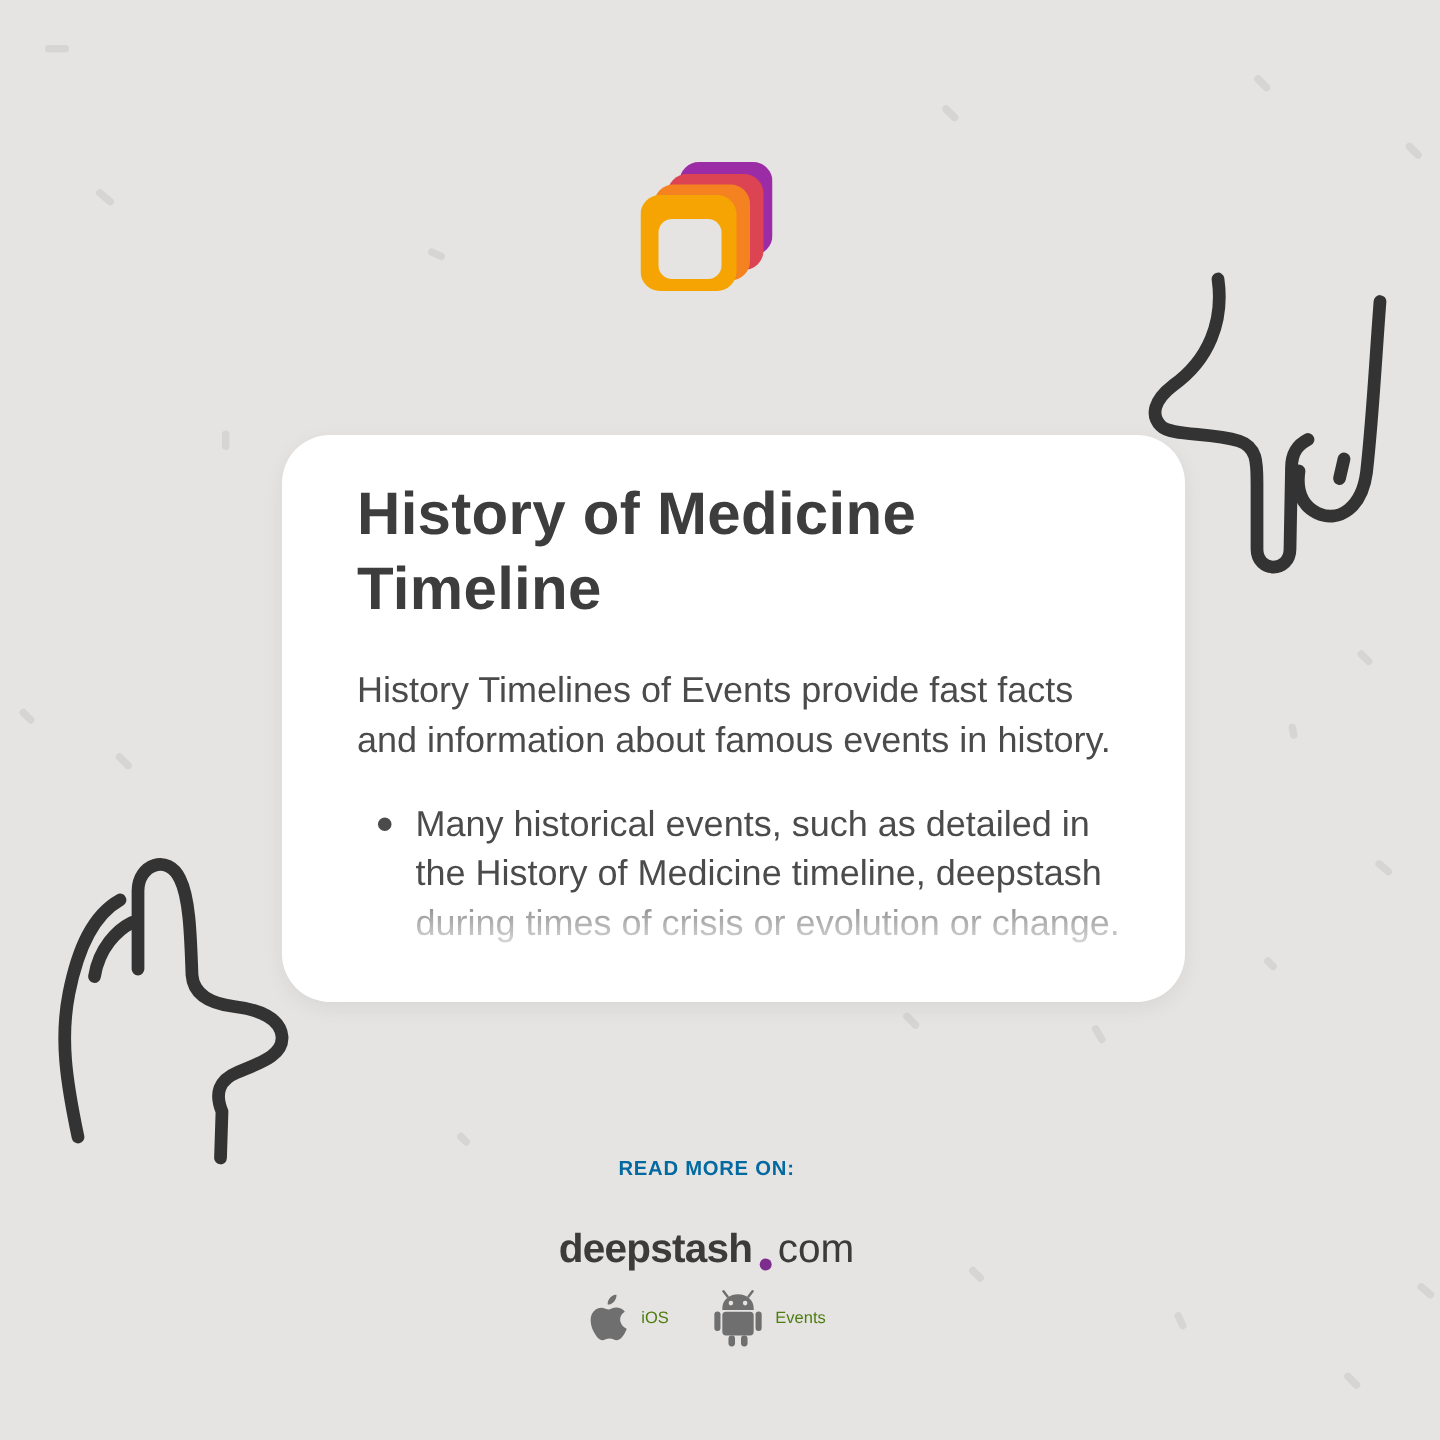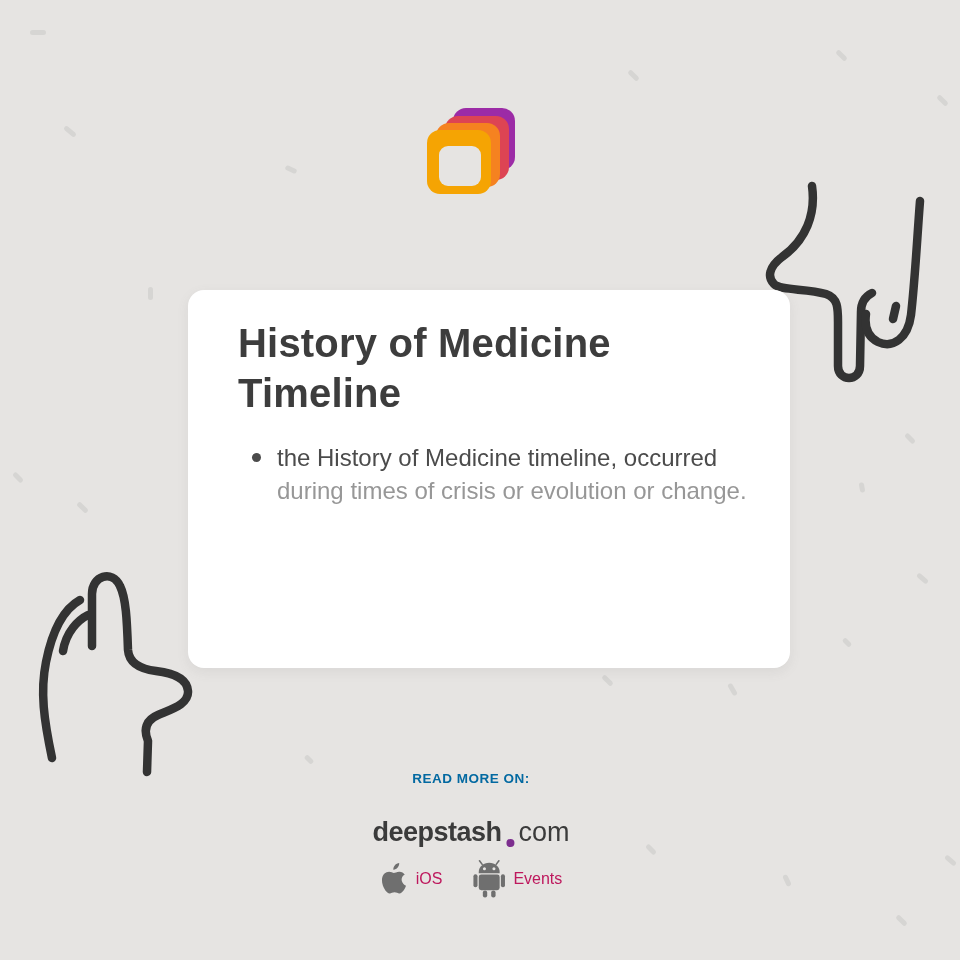--- a/index.html
+++ b/index.html
@@ -11,21 +11,21 @@
   }
   
   .cf{position:absolute;height:5px;background:#d6d5d3;border-radius:3px;}
   
   #hands{position:absolute;left:0;top:0;z-index:1;pointer-events:none;}
   
   .logo{position:absolute;top:108px;left:471px;transform:translateX(-50%);z-index:2;}
   
   .card{
     position:absolute;left:188px;top:290px;width:602px;height:378px;
-    background:#ffffff;border-radius:16px;z-index:2;
+    background:#ffffff;border-radius:32px;z-index:2;
     box-shadow:0 4px 12px rgba(110,110,110,.10);
     box-sizing:border-box;padding:28px 40px 0 50px;overflow:hidden;
   }
   .card h1{
     margin:0;font-size:40px;line-height:50px;font-weight:700;color:#3d3d3d;
     max-width:512px;letter-spacing:.2px;
   }
   .card .intro{
     margin:26px 0 0 0;font-size:24px;line-height:33px;color:#4b4b4b;max-width:512px;
   }
@@ -53,21 +53,21 @@
     display:flex;align-items:baseline;white-space:nowrap;z-index:2;color:#3b3b3b;
   }
   .wordmark .brand{font-size:27px;font-weight:700;letter-spacing:-.5px;}
   .wordmark .dot{width:8px;height:8px;border-radius:50%;background:#7c2d8e;margin:0 4px 1px 5px;align-self:flex-end;}
   .wordmark .tld{font-size:27px;font-weight:400;letter-spacing:0;margin-top:33px;}
   .platforms{
     position:absolute;top:860px;left:471px;transform:translateX(-50%);
     display:flex;align-items:center;gap:30px;z-index:2;
   }
   .platform{display:flex;align-items:center;gap:8px;}
-  .platform .plabel{font-size:16px;color:#be185d;}
+  .platform .plabel{font-size:11px;color:#4d7c0f;}
 </style>
 </head>
 <body>
 
 <div id="stage">
 
   <div id="confetti-layer">
       <div class="cf" style="left: 30px; top: 30px; width: 16px; transform: rotate(0deg);"></div>
       <div class="cf" style="left: 63px; top: 129px; width: 14px; transform: rotate(40deg);"></div>
       <div class="cf" style="left: 285px; top: 167px; width: 12px; transform: rotate(25deg);"></div>
@@ -110,23 +110,25 @@
   <svg class="logo" width="88" height="88" viewBox="0 0 88 88">
     <rect x="26" y="0" width="62" height="62" rx="13" fill="#9c2ba6"></rect>
     <rect x="18" y="8" width="64" height="64" rx="13" fill="#dd4453"></rect>
     <rect x="9" y="15" width="64" height="64" rx="13" fill="#f58220"></rect>
     <rect x="0" y="22" width="64" height="64" rx="13" fill="#f5a403"></rect>
     <rect x="12" y="38" width="42" height="40" rx="9" fill="#e6e4e2"></rect>
   </svg>
 
   <div class="card">
     <h1>History of Medicine Timeline</h1>
+    <p class="intro">History Timelines of Events provide fast facts and information about famous events in history.</p>
     <ul>
       <li>
-        <span>the History of Medicine timeline, occurred</span>
+        <span>Many historical events, such as detailed in</span>
+        <span>the History of Medicine timeline, deepstash</span>
         <span class="faded">during times of crisis or evolution or change.</span>
       </li>
     </ul>
     <div class="card-fade"></div>
   </div>
 
   <div class="read-more">READ MORE ON:</div>
 
   <div class="wordmark">
     <span class="brand">deepstash</span>

